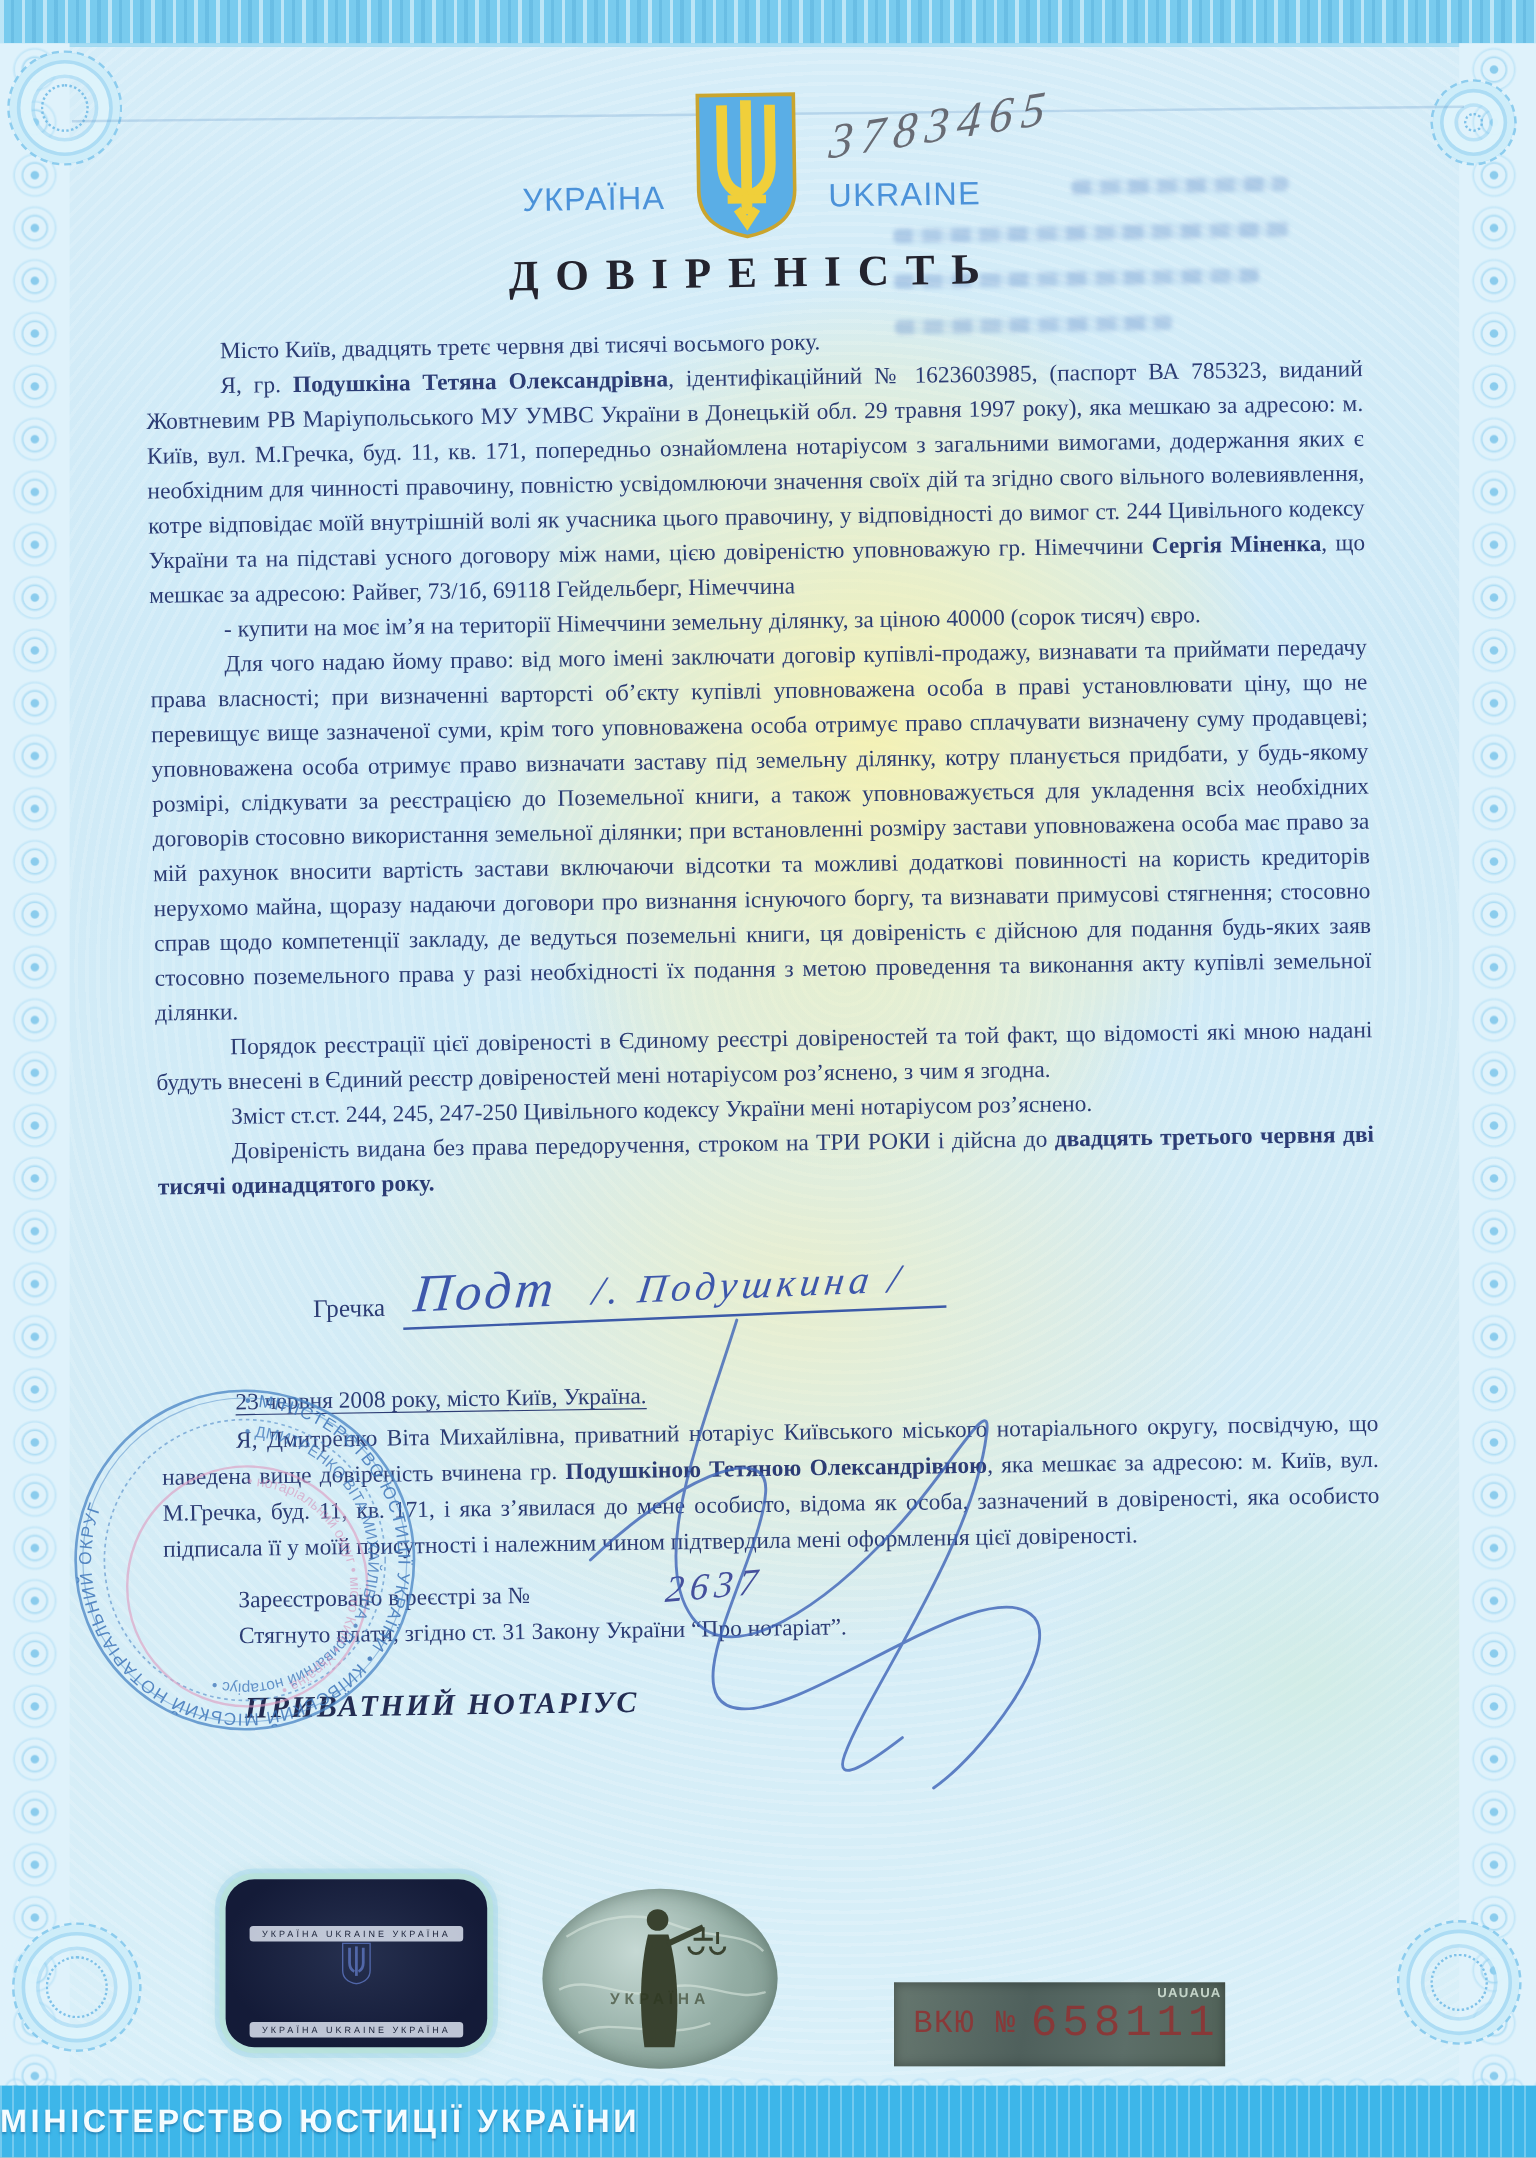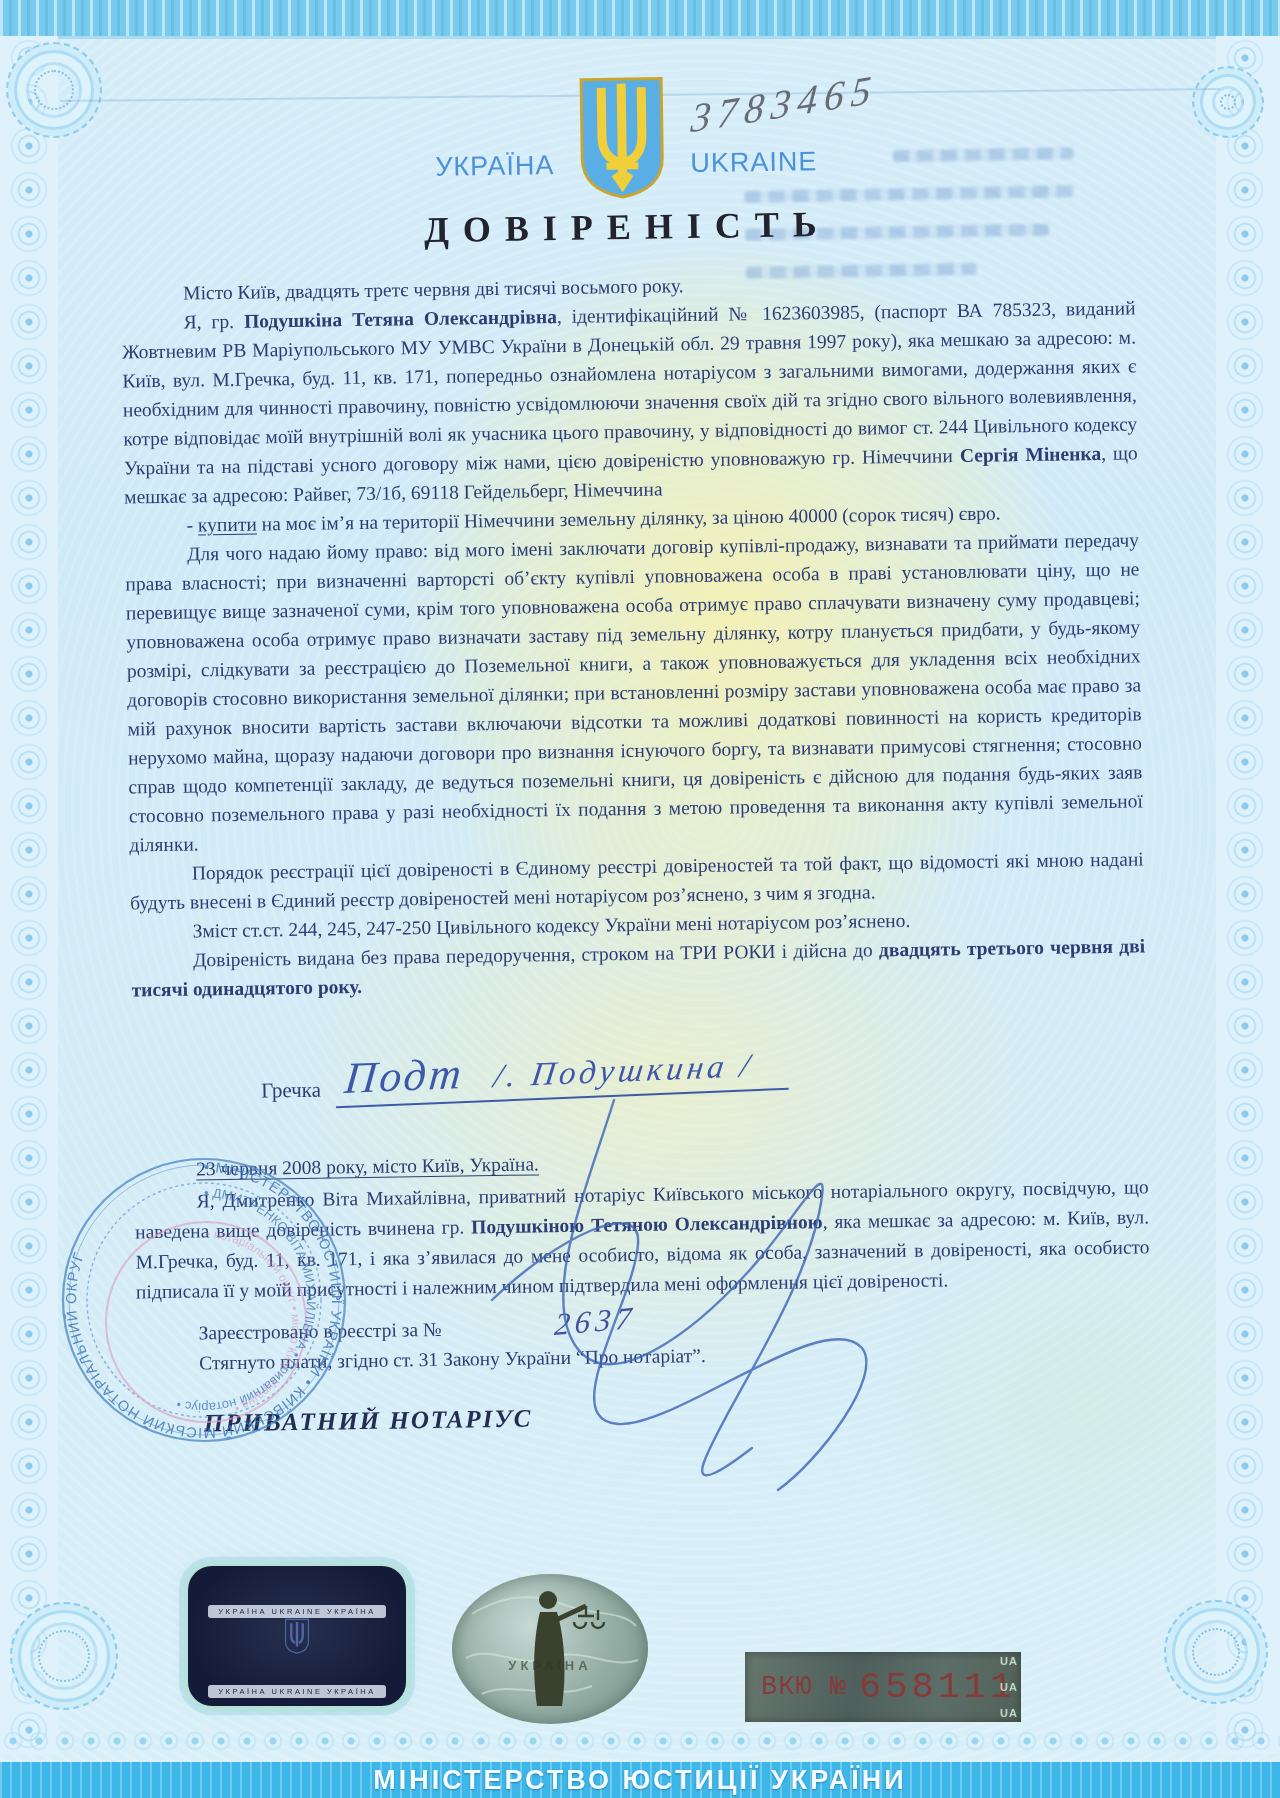--- a/index.html
+++ b/index.html
@@ -20,23 +20,23 @@
       radial-gradient(circle at 29px 22px, rgba(130,200,235,.9) 3px, transparent 4px),
       radial-gradient(circle at 29px 22px, transparent 9px, rgba(150,210,240,.7) 10px, transparent 12px),
       radial-gradient(circle at 29px 22px, transparent 16px, rgba(170,220,245,.55) 17px, transparent 19px);
     background-size:58px 44px;}
   .frame-left{left:0}.frame-right{right:0;width:64px}
   .frame-bottom-lace{position:absolute;bottom:44px;left:0;right:0;height:26px;
     background-image:
       radial-gradient(circle at 13px 13px, rgba(140,205,240,.8) 3px, transparent 4px),
       radial-gradient(circle at 13px 13px, transparent 7px, rgba(160,215,245,.5) 8px, transparent 10px);
     background-size:26px 26px;}
-  .frame-bottom{position:absolute;bottom:0;left:0;right:0;height:36px;background:#3db6e9;
+  .frame-bottom{position:absolute;bottom:0;left:0;right:0;height:60px;background:#3db6e9;
     background-image:repeating-linear-gradient(90deg, rgba(255,255,255,.28) 0 2px, transparent 2px 10px);
-    display:flex;align-items:center;justify-content:center;z-index:5;margin-top:27px;}
+    display:flex;align-items:center;z-index:5;margin-top:27px;}
   .frame-bottom span{color:#f4fcff;font:bold 27px "Liberation Sans",sans-serif;letter-spacing:3px;text-shadow:0 1px 2px rgba(25,105,155,.65);}
   .rosette{position:absolute;border-radius:50%;border:2px dashed rgba(120,195,235,.8);width:92px;height:92px;
     box-shadow:inset 0 0 0 6px rgba(210,238,250,.9), inset 0 0 0 9px rgba(140,205,240,.6), inset 0 0 0 18px rgba(225,245,252,.9), inset 0 0 0 21px rgba(150,210,242,.5);}
   .rosette::after{content:"";position:absolute;inset:26px;border-radius:50%;border:2px dotted rgba(110,185,230,.85);}
   .r-tl{left:6px;top:42px}.r-tr{left:1192px;top:66px;width:68px;height:68px}
   .r-bl{left:10px;top:1602px;width:104px;height:104px}.r-br{left:1164px;top:1600px;width:100px;height:100px}
   .hairline{position:absolute;left:60px;right:60px;top:94px;height:2px;background:rgba(100,150,200,.28);transform:rotate(-.6deg);}
   
   .ghost{position:absolute;left:745px;top:150px;width:330px;transform:rotate(-1deg);filter:blur(1.8px);opacity:.7;z-index:1;}
   .ghost div{height:12px;margin-bottom:26px;border-radius:4px;
@@ -50,21 +50,21 @@
     letter-spacing:7px;transform:rotate(-9deg) skewX(-14deg);opacity:.85;}
   
   .content{position:absolute;left:118px;right:148px;top:74px;z-index:2;transform:rotate(-.85deg);transform-origin:50% 0;color:#2c3c74;}
   .masthead{display:flex;flex-direction:column;align-items:center;}
   .flagline{display:flex;align-items:flex-end;gap:22px;height:126px;}
   .country{font-family:"Liberation Sans",sans-serif;font-size:27px;color:#4b92d9;letter-spacing:1px;padding-bottom:20px;}
   .doc-title{margin-top:6px;font-size:36px;font-weight:600;letter-spacing:14px;color:#23232e;}
   .body-text{margin-top:24px;font-size:19.5px;line-height:29px;text-align:justify;}
   .body-text p{margin:0;text-indent:62px;}
   .body-text b{font-weight:bold;}
-  .u{text-decoration:underline;text-underline-offset:3px;}
+  .u{text-underline-offset:3px;}
   
   .sig-row{margin:46px 0 0 128px;display:flex;align-items:flex-end;gap:14px;}
   .sig-label{font-size:21px;}
   .sig-line{display:inline-block;border-bottom:2px solid #3c5aa8;transform:rotate(-1.5deg);padding:0 34px 2px 10px;color:#3d57ab;}
   .sig-script-1{font-size:44px;font-style:italic;letter-spacing:3px;display:inline-block;transform:skewX(-8deg);}
   .sig-script-2{font-size:33px;font-style:italic;letter-spacing:4px;display:inline-block;transform:skewX(-10deg);margin-left:26px;}
   
   .notary{margin-top:50px;font-size:19.5px;line-height:30px;}
   .not-date{margin-left:62px;text-decoration:underline;text-underline-offset:4px;}
   .not-p{margin:2px 0 0 0;text-align:justify;text-indent:62px;}
@@ -88,21 +88,21 @@
   .holo-round svg{position:absolute;inset:0;}
   .holo-round .holo-caption{position:absolute;left:0;right:0;top:56%;text-align:center;
     font:bold 13px "Liberation Sans",sans-serif;letter-spacing:4px;color:rgba(45,55,32,.6);}
   
   .serial{position:absolute;left:745px;top:1652px;width:276px;height:70px;z-index:3;
     background:linear-gradient(100deg,#66776f,#4f605c 40%,#5c6e68 70%,#516258);
     box-shadow:inset 0 0 10px rgba(0,0,0,.35);display:flex;align-items:center;padding-left:16px;box-sizing:border-box;}
   .serial-text{color:#8e3434;font-family:"Liberation Mono",monospace;font-weight:normal;opacity:.9;}
   .serial-prefix{font-size:27px;letter-spacing:1px;}
   .serial-number{font-size:37px;letter-spacing:4px;margin-left:12px;}
-  .ua-col{position:absolute;right:3px;top:3px;bottom:3px;display:flex;flex-direction:column;justify-content:space-between;}
+  .ua-col{position:absolute;right:3px;top:3px;bottom:3px;display:flex;justify-content:space-between;}
   .ua-col span{font:bold 11px "Liberation Sans",sans-serif;color:#d8e8dc;opacity:.85;letter-spacing:1px;}
   
   .warning{position:absolute;left:0;right:0;bottom:52px;text-align:center;z-index:6;
     font:21px "Liberation Sans",sans-serif;color:#45a8dd;letter-spacing:.5px;}
 </style>
 </head>
 <body>
 
 <div class="page">
 

